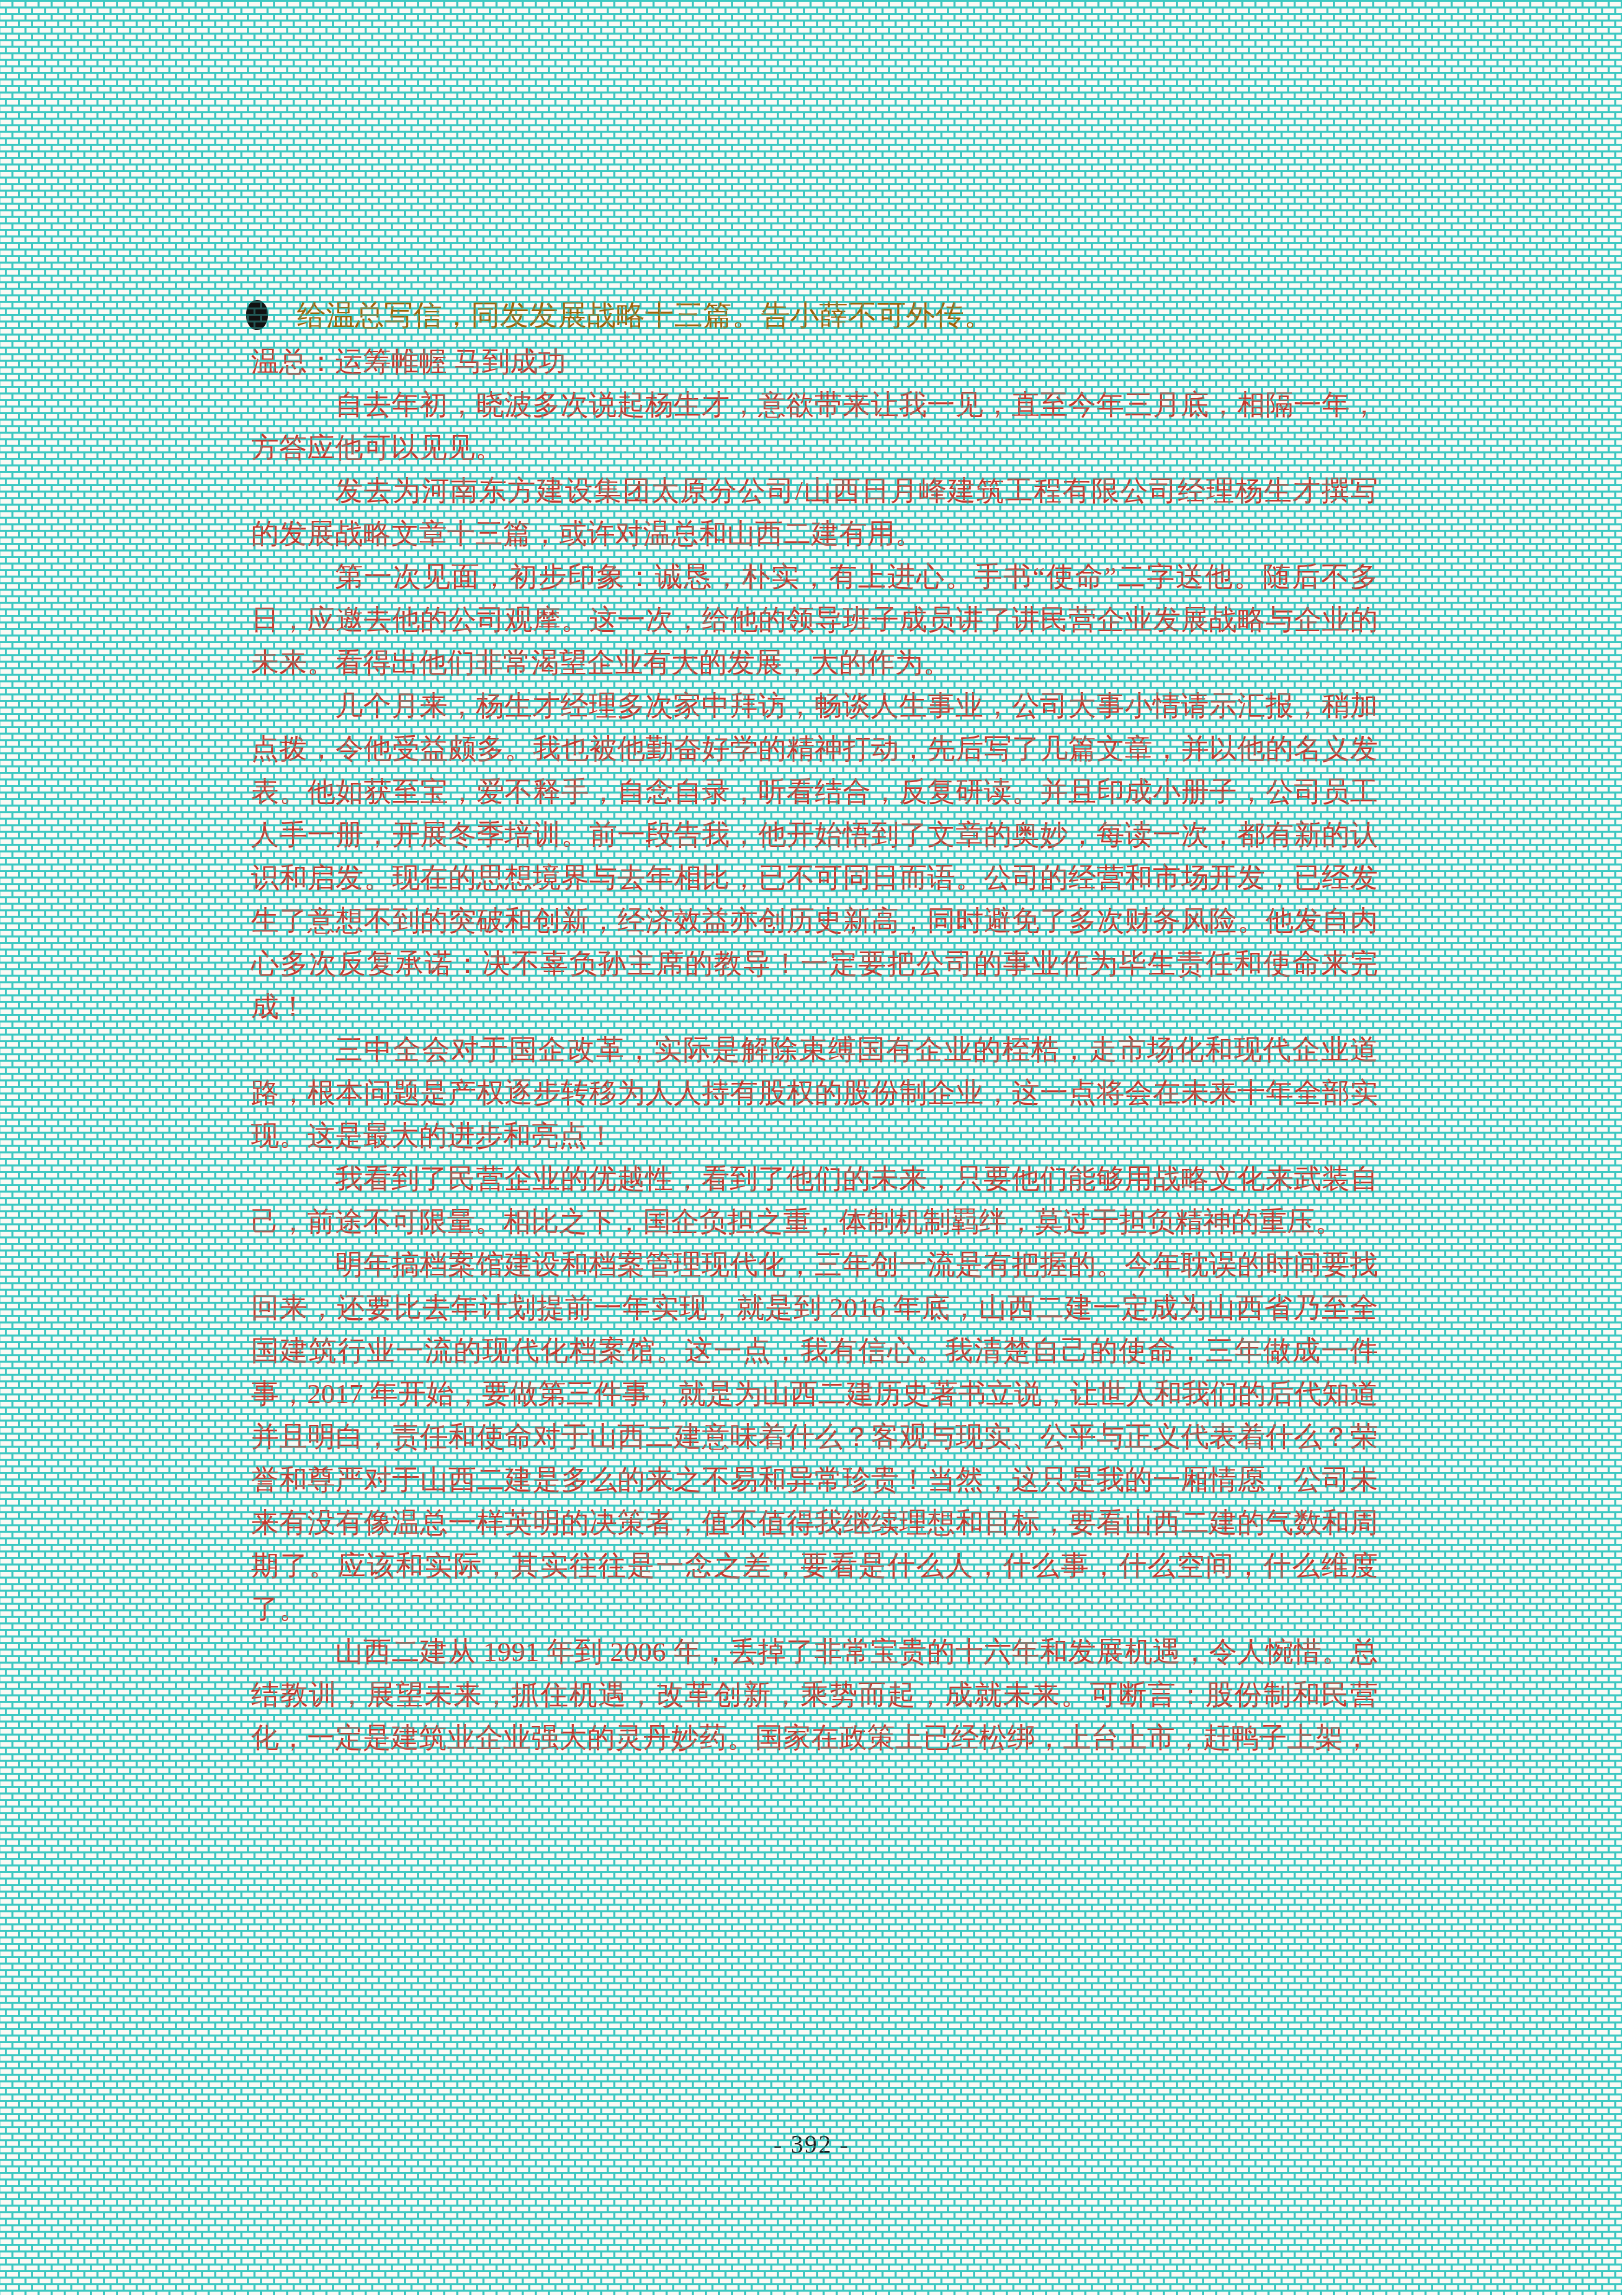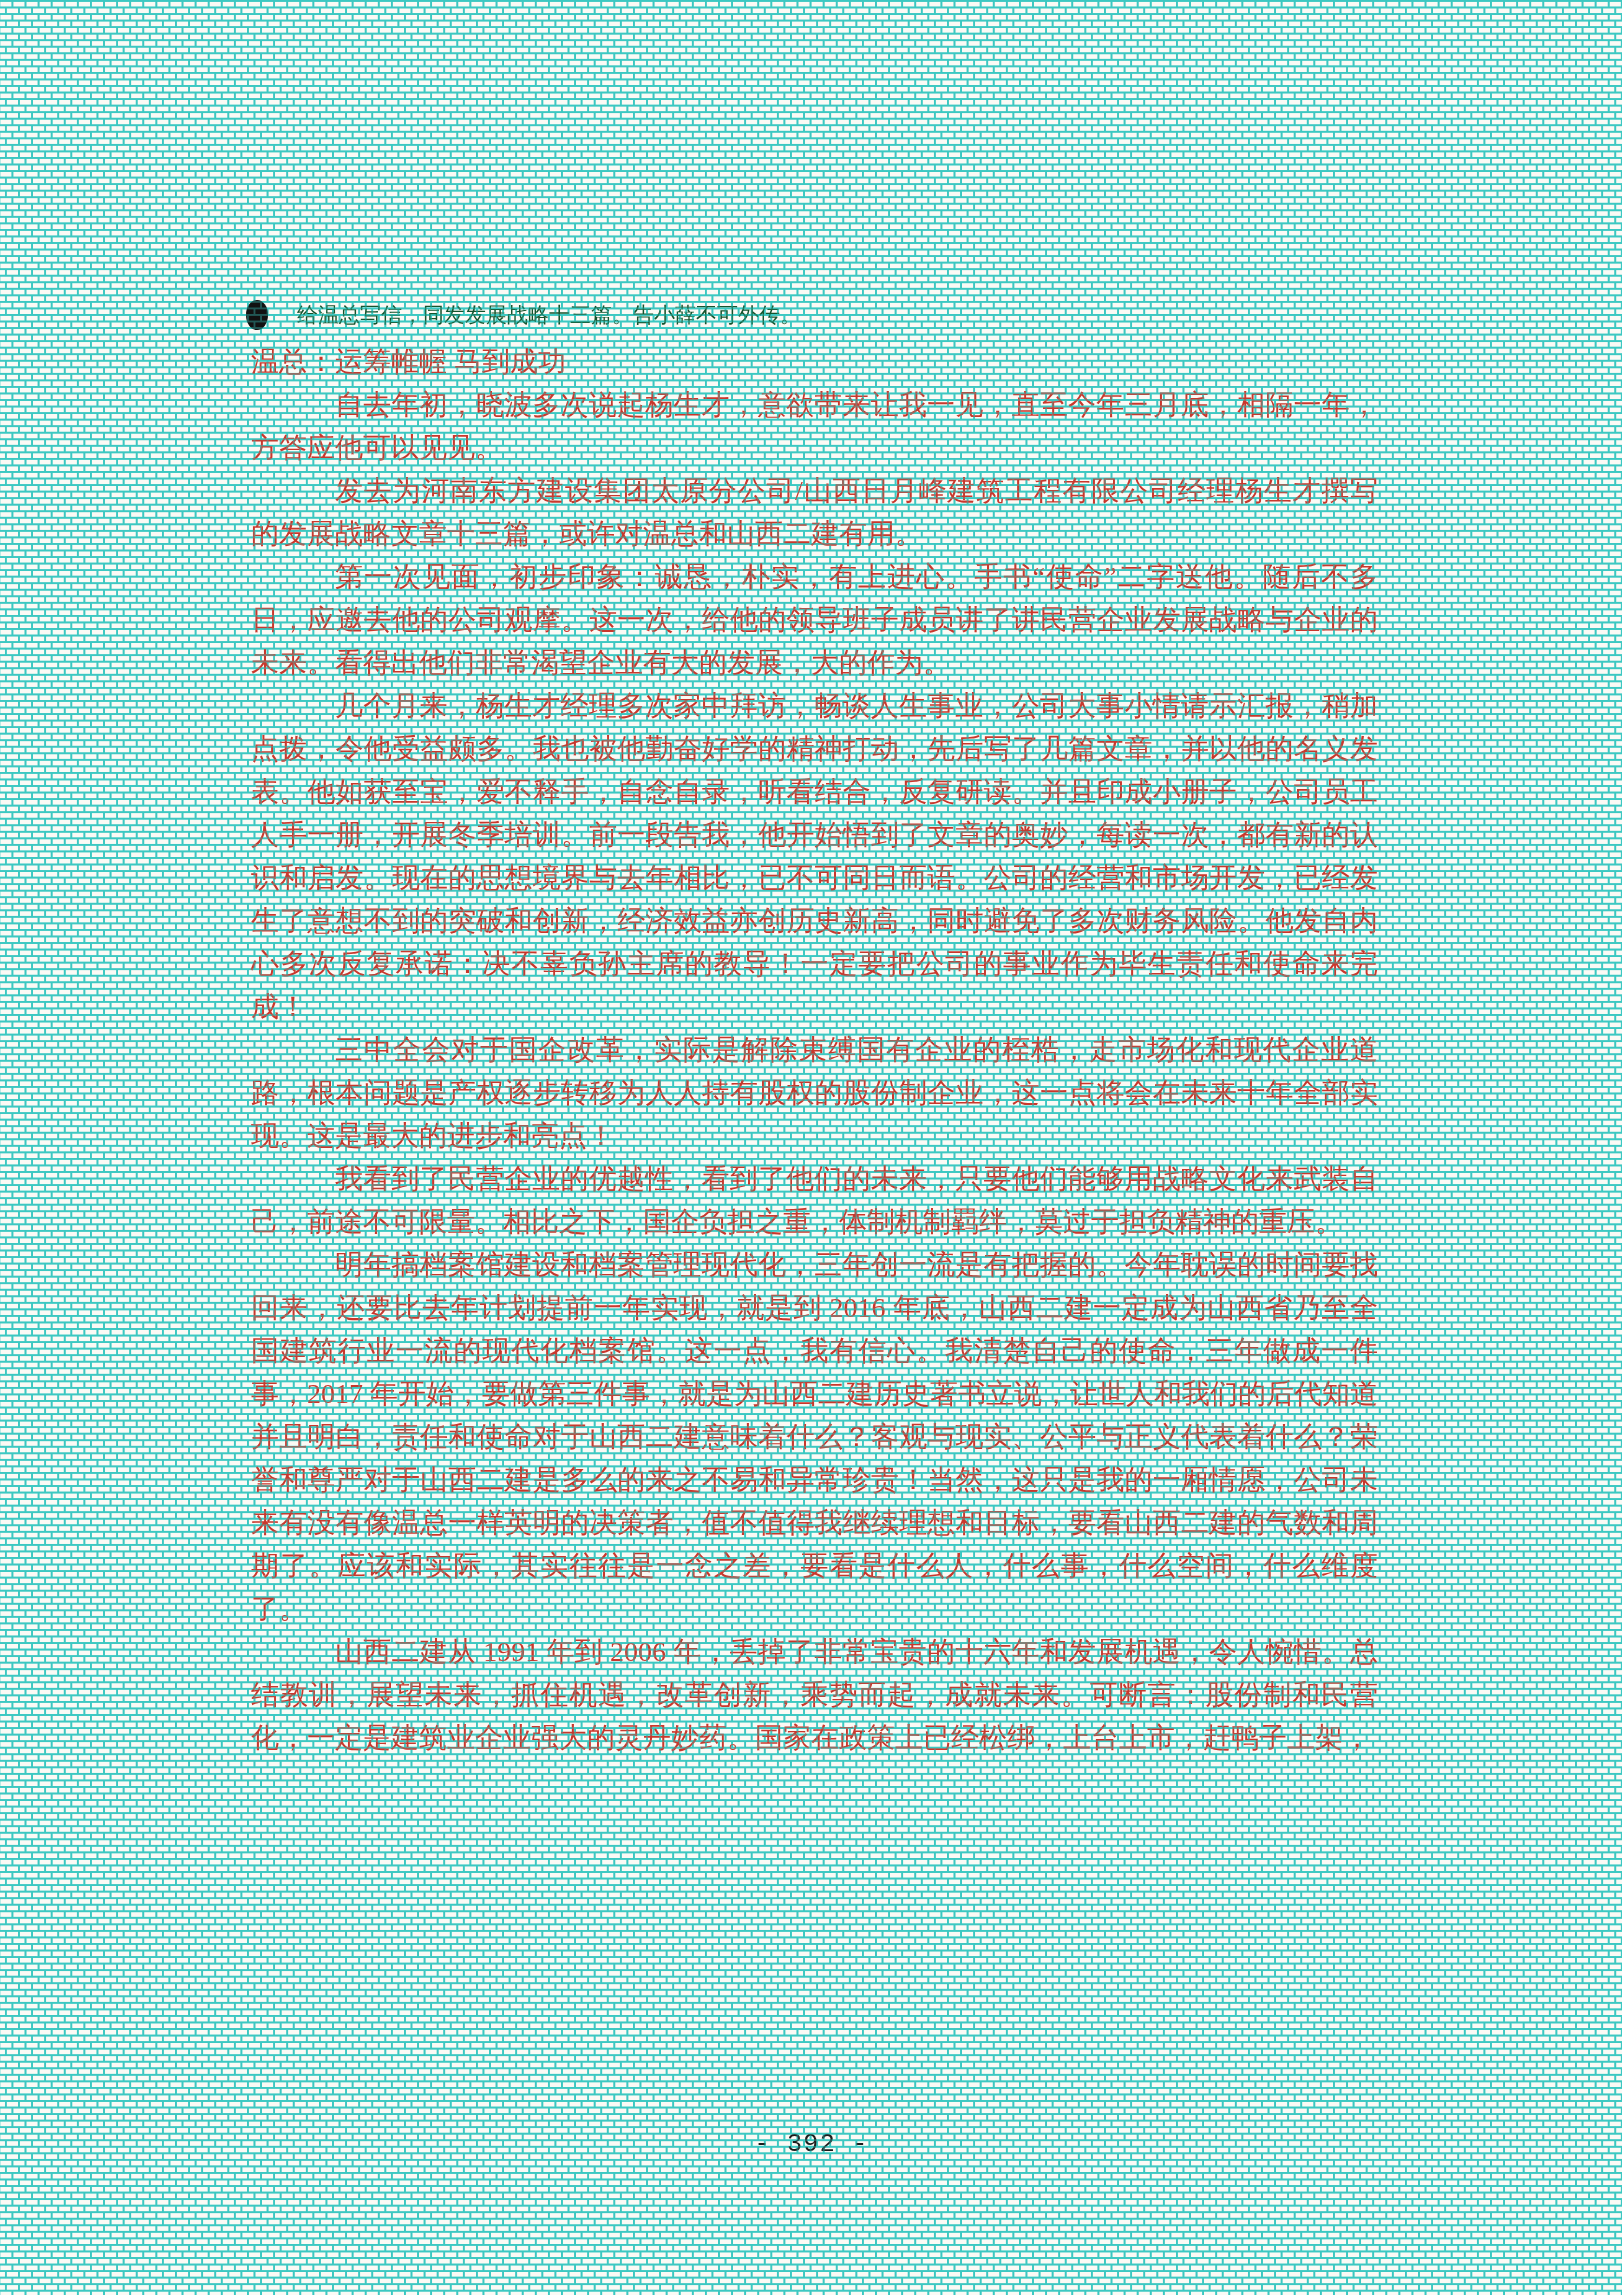--- a/index.html
+++ b/index.html
@@ -12,21 +12,21 @@
   }
   .bg, .overlay {
     position:absolute; left:0; top:0; width:1623px; height:2295px;
     display:block;
   }
   .overlay { pointer-events:none; opacity:0.38; }
 
   .header-line {
     position:absolute; left:246px; top:296px; width:1139px;
     display:flex; align-items:center;
-    color:#14532d; font-size:21px; line-height:38px;
+    color:#a16207; font-size:29px; line-height:38px;
     white-space:nowrap;
   }
   .bullet-dot {
     display:inline-block;
     width:22px; height:29.4px;
     background:#111;
     border-radius:50%;
     margin-right:29px;
     flex:0 0 auto;
   }
@@ -42,21 +42,20 @@
   }
   .letter p.salutation { text-indent:0; }
   .letter p.para { text-indent:84px; }
 
   .pagenum {
     position:absolute; left:0; top:2130px; width:1623px;
     text-align:center;
     color:#1b1b1b;
     font-size:25px; line-height:30px;
     letter-spacing:1.3px;
-    font-family:Liberation Mono, monospace;
   }
 </style>
 </head>
 <body>
 
 <svg class="bg" width="1623" height="2295" xmlns="http://www.w3.org/2000/svg" shape-rendering="crispEdges" aria-hidden="true" viewBox="0 0 2480 3508">
   <defs>
     <pattern id="pbricks" width="20" height="20" patternUnits="userSpaceOnUse">
       <rect width="20" height="20" fill="#3cc8c2"></rect>
       <rect x="0" y="3" width="17" height="7" fill="#fbfaf5"></rect>

